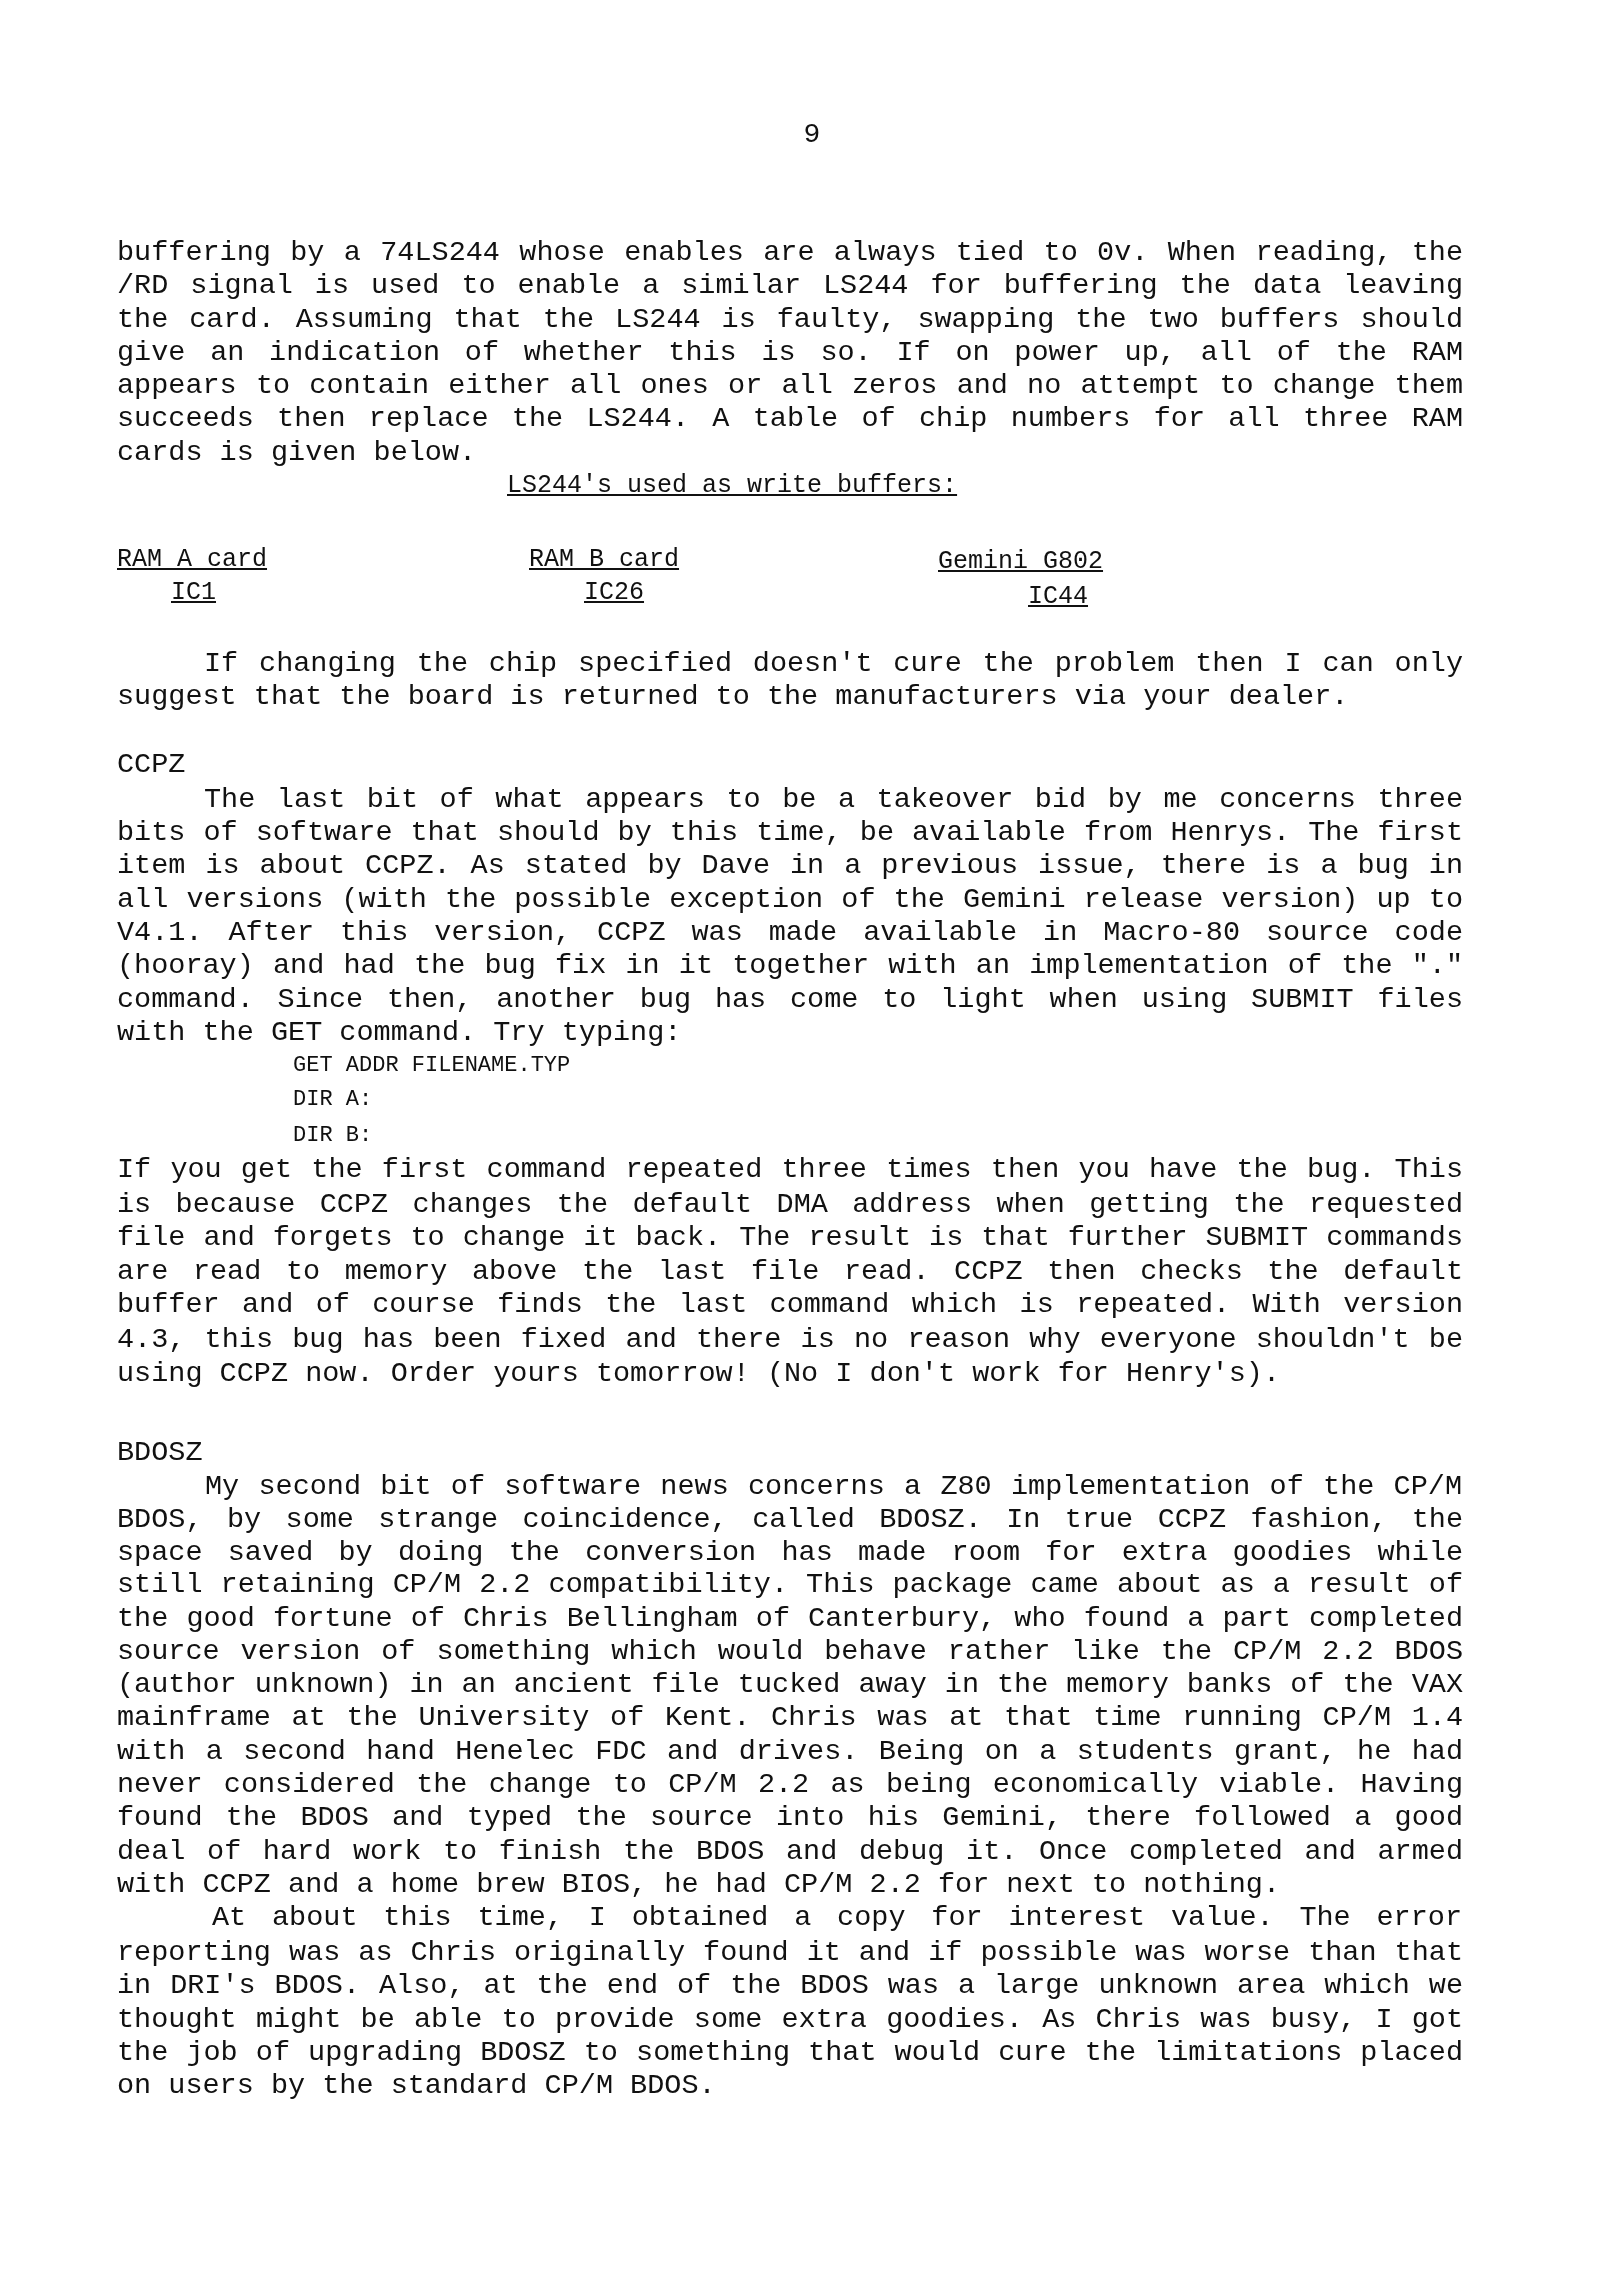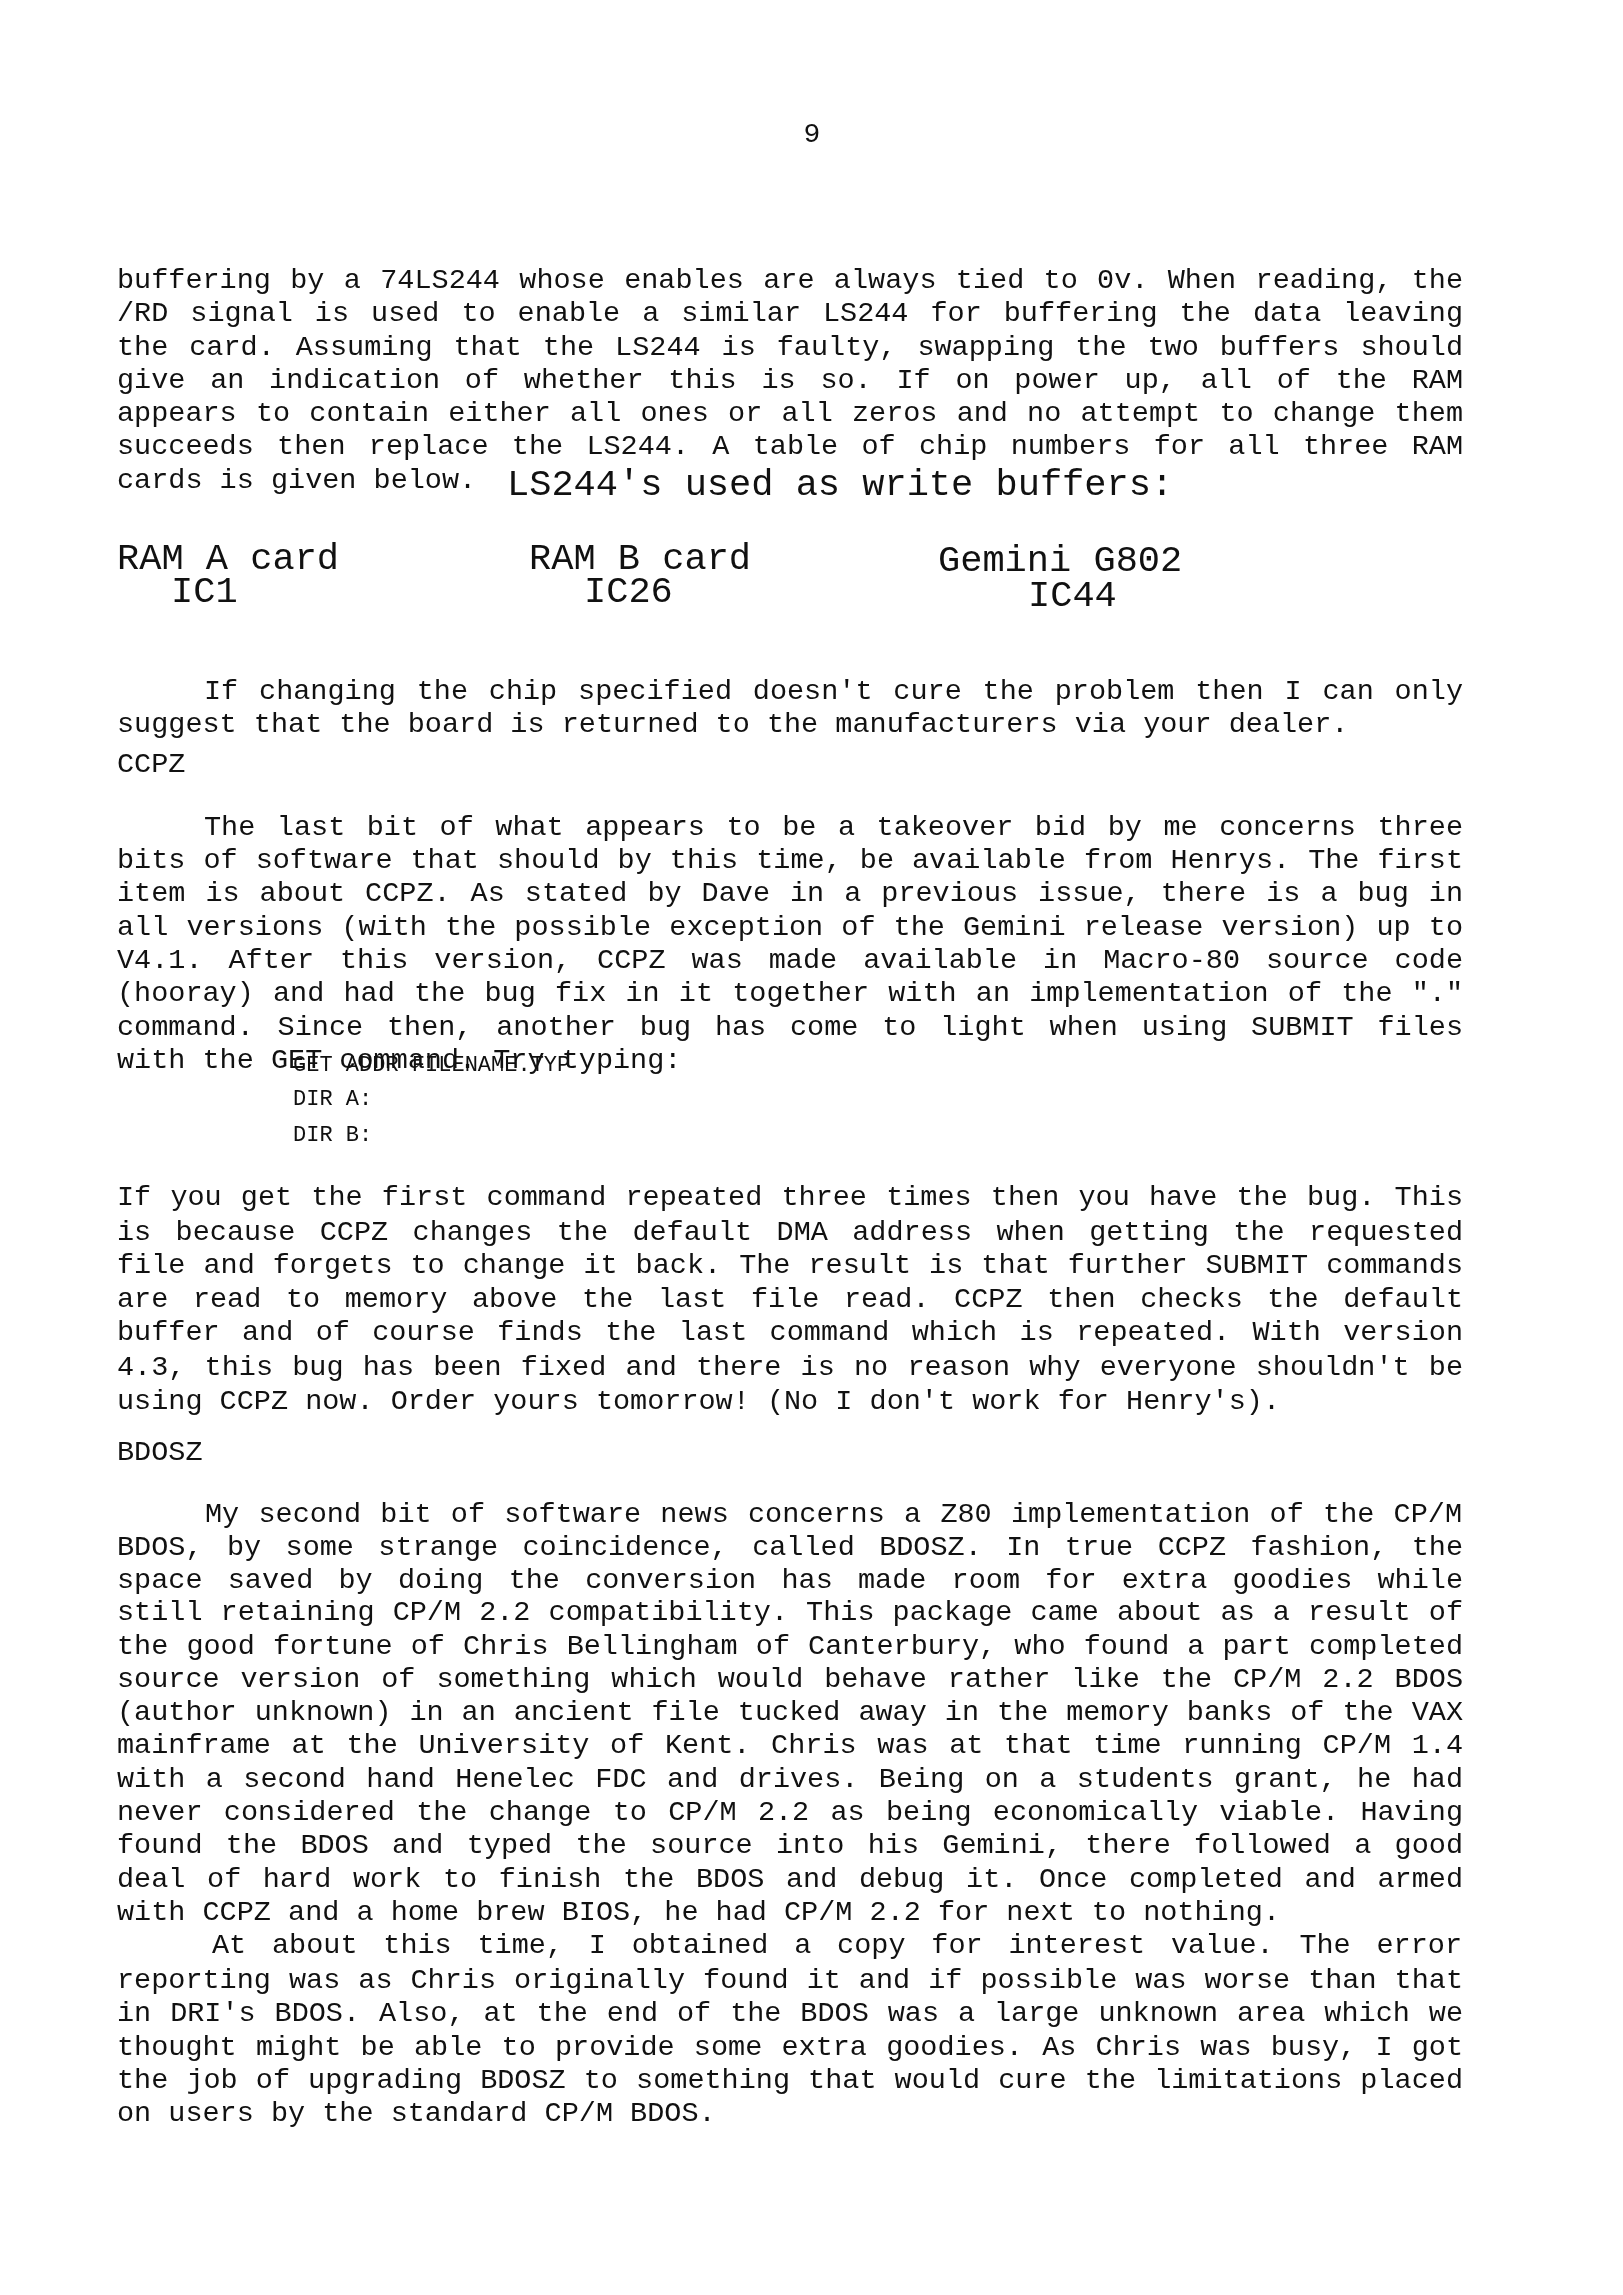--- a/index.html
+++ b/index.html
@@ -8,28 +8,28 @@
     font-family: "Liberation Mono", "DejaVu Sans Mono", monospace;
     color: #111111;
   }
   .page-number {
     position: absolute; top: 119px; left: 0; width: 1624px; text-align: center;
     font-size: 28px;
   }
   .line {
     position: absolute; left: 117px; width: 1346px;
     font-size: 28.5px; line-height: 33px; white-space: nowrap;
-    text-align: justify; text-align-last: justify; margin-top: 28px;
+    text-align: justify; text-align-last: justify;
   }
   .line.last { text-align-last: left; font-family: Liberation Mono, monospace; }
   .heading {
     position: absolute; left: 117px; font-size: 28.5px; line-height: 33px;
     text-underline-offset: 5.6px;
   }
-  .col { position: absolute; font-size: 37px; line-height: 33px; white-space: nowrap; }
+  .col { position: absolute; font-size: 25px; line-height: 33px; white-space: nowrap; text-decoration: underline; }
   .code { position: absolute; left: 293px; font-size: 22px; line-height: 33px; white-space: nowrap; }
 </style>
 </head>
 <body>
 
 <div class="page-number">9</div>
 
 <div>
   <div class="line" style="top:236px">buffering by a 74LS244 whose enables are always tied to 0v. When reading, the</div>
   <div class="line" style="top:269px">/RD signal is used to enable a similar LS244 for buffering the data leaving</div>

